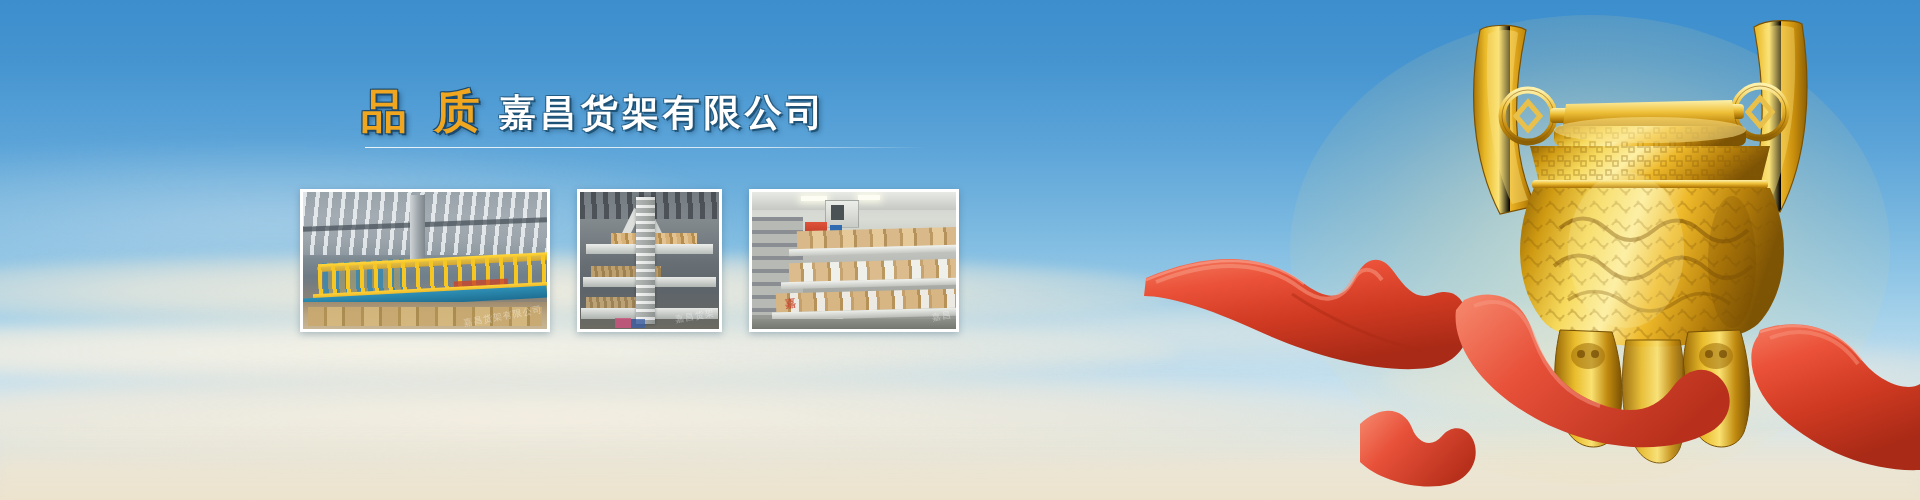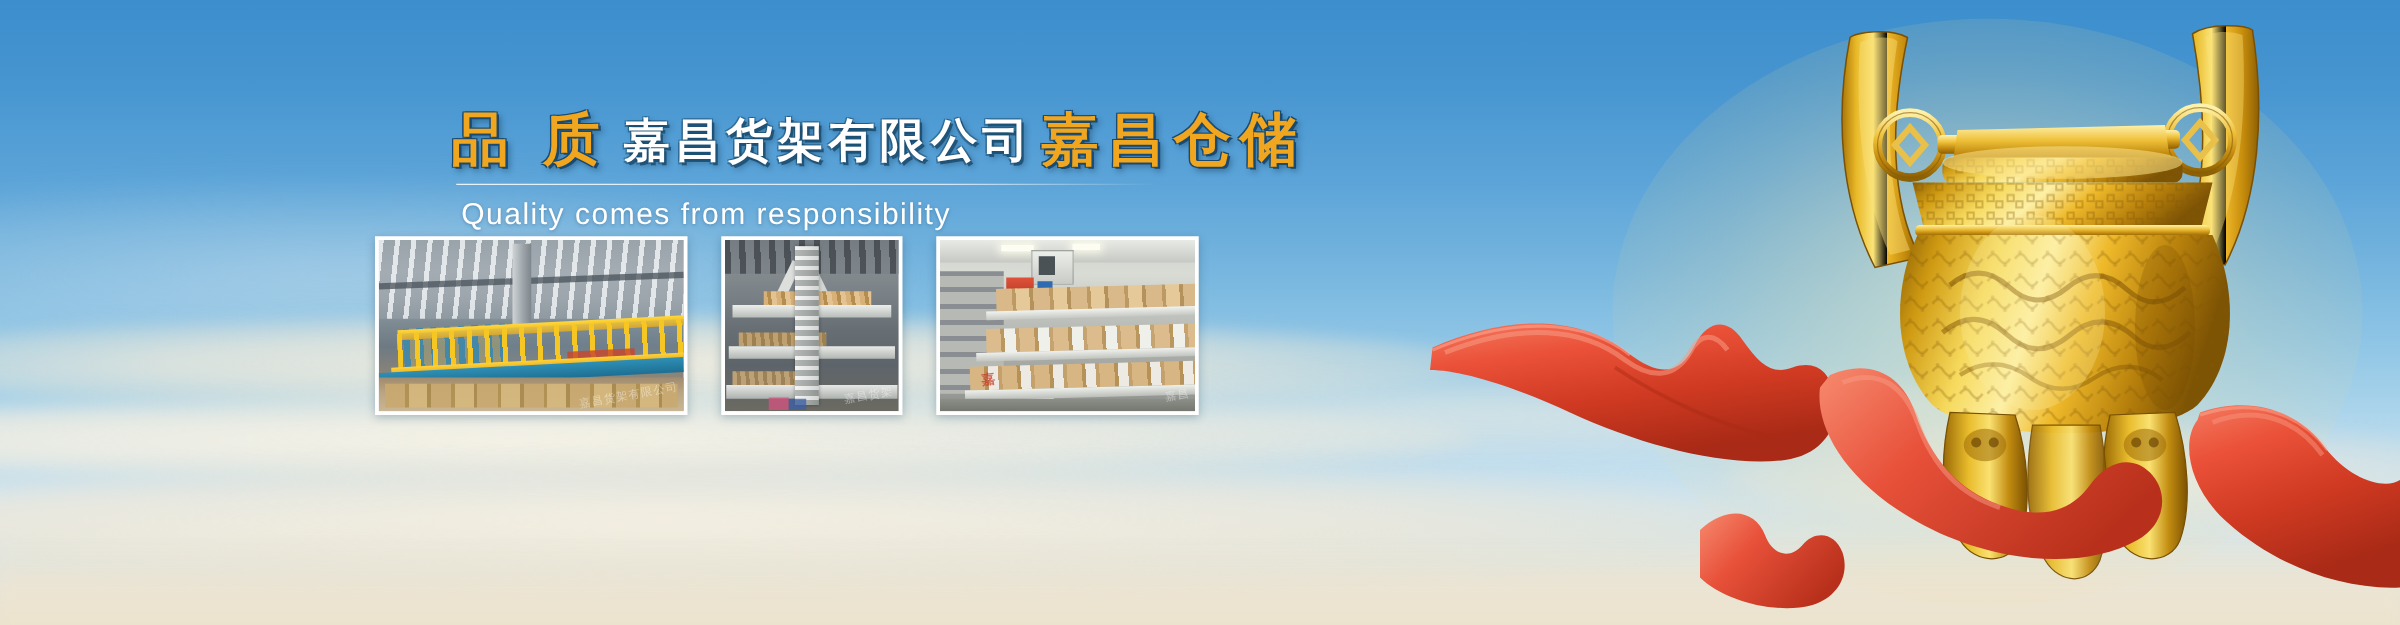--- a/index.html
+++ b/index.html
@@ -447,24 +447,22 @@
   <div class="cloud cloud-band-2"></div>
   <div class="cloud cloud-band-4"></div>
   <div class="cloud cloud-band-3"></div>
   <div class="cloud cloud-right-wisp"></div>
   <div class="cloud cloud-bottom-sheen"></div>
 
   <div class="headline-block">
     <div class="headline">
       <span class="hl-gold-lead">品 质</span>
       <span class="hl-white">嘉昌货架有限公司</span>
-      <span class="hl-gold-tail">嘉昌仓储</span>
     </div>
     <div class="divider"></div>
-    <div class="subtitle">Quality comes from responsibility</div>
   </div>
 
   <div class="photo-strip">
 
     <div class="photo photo-1">
       <div class="photo-inner">
         <div class="ph1-bg"></div>
         <div class="ph1-roof"></div>
         <div class="ph1-beam"></div>
         <div class="ph1-col"></div>

